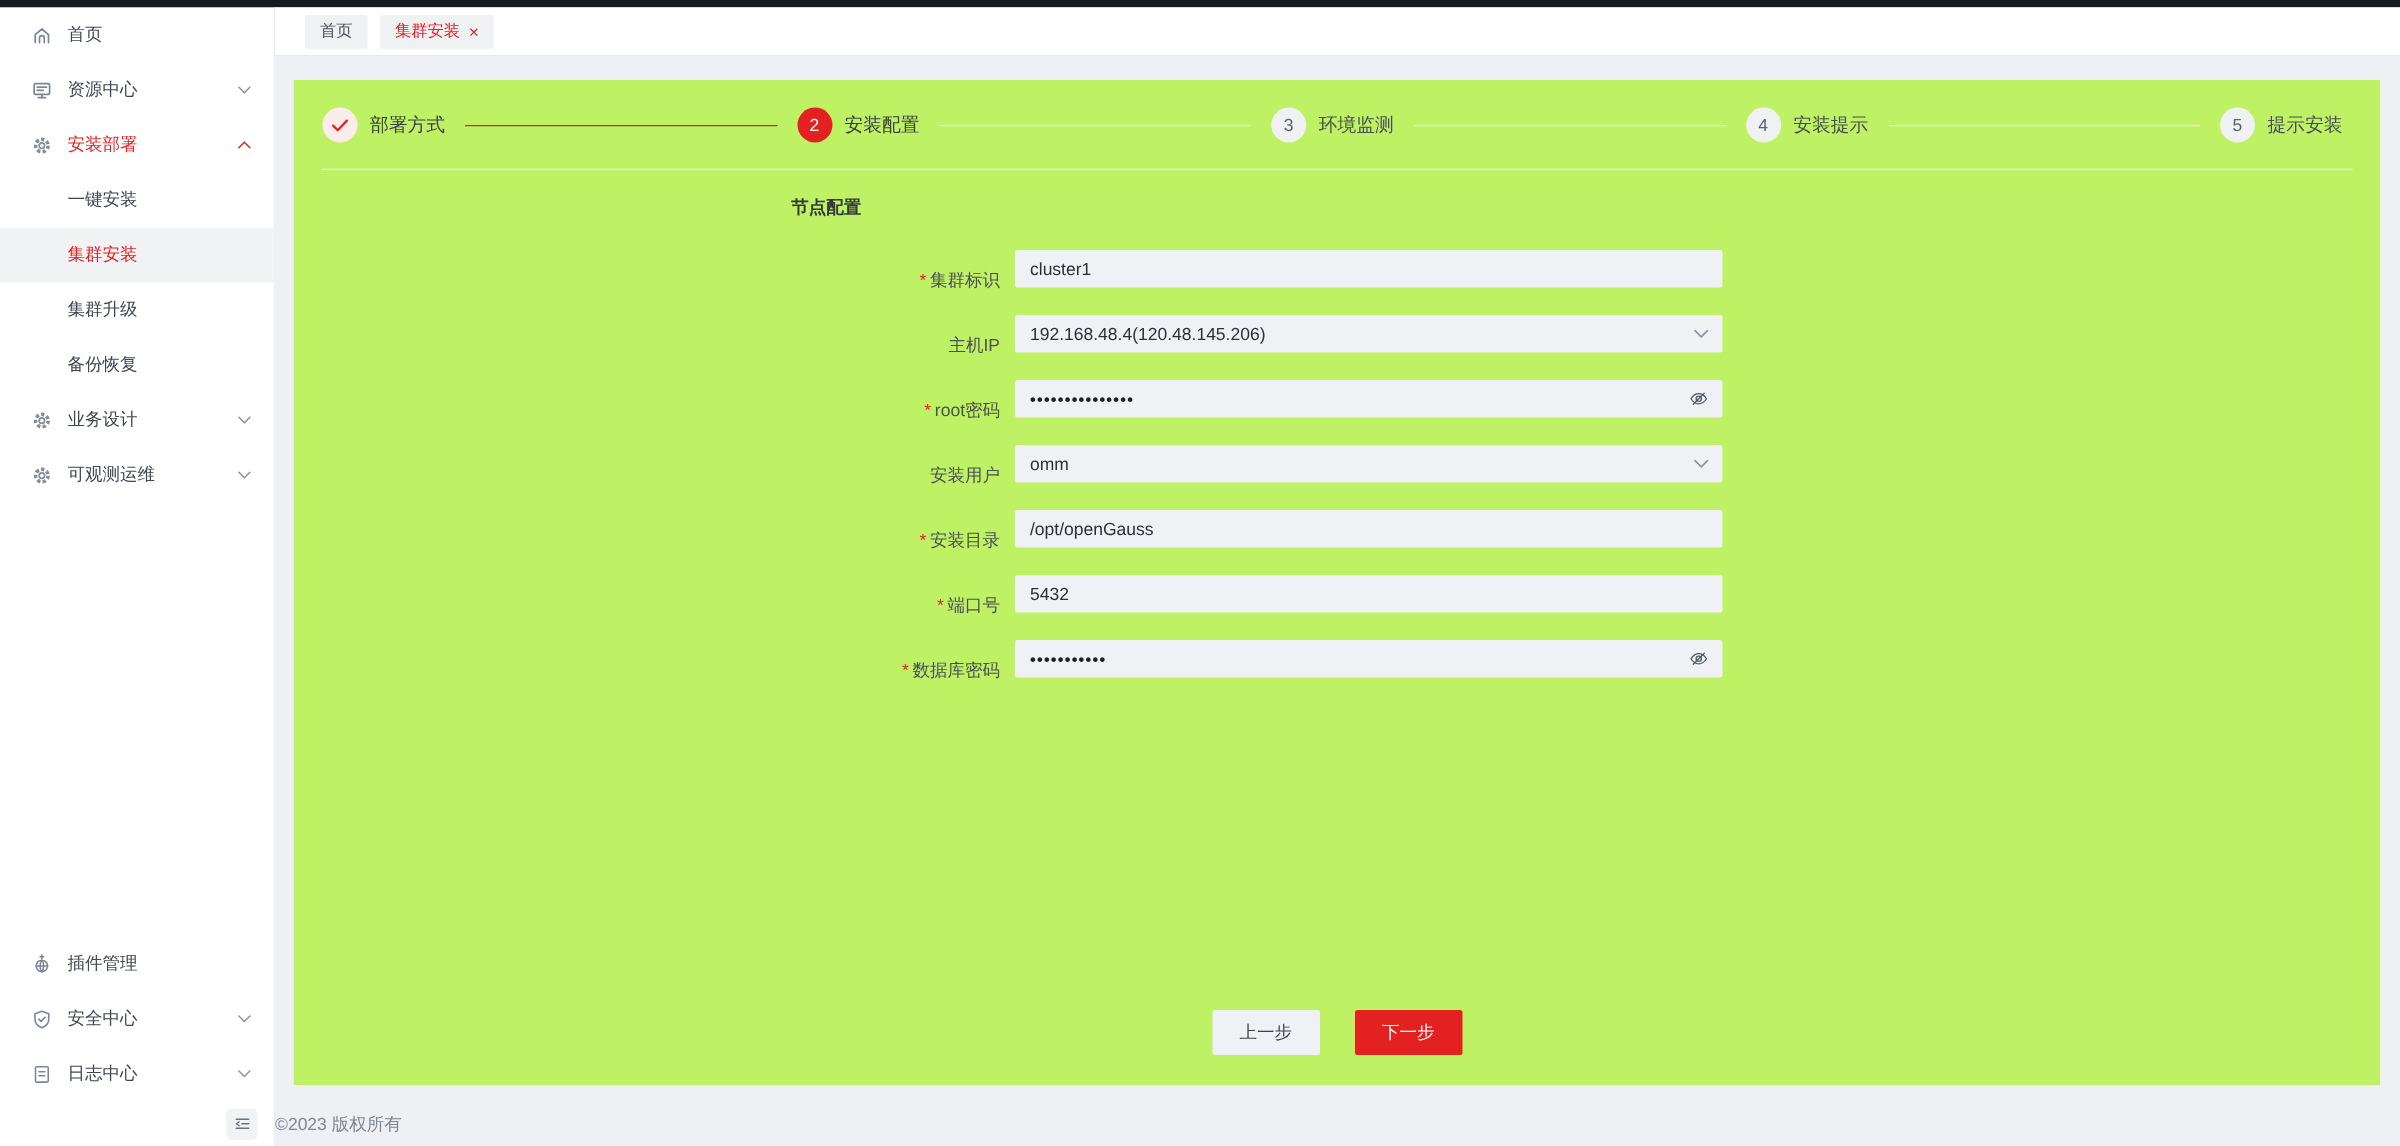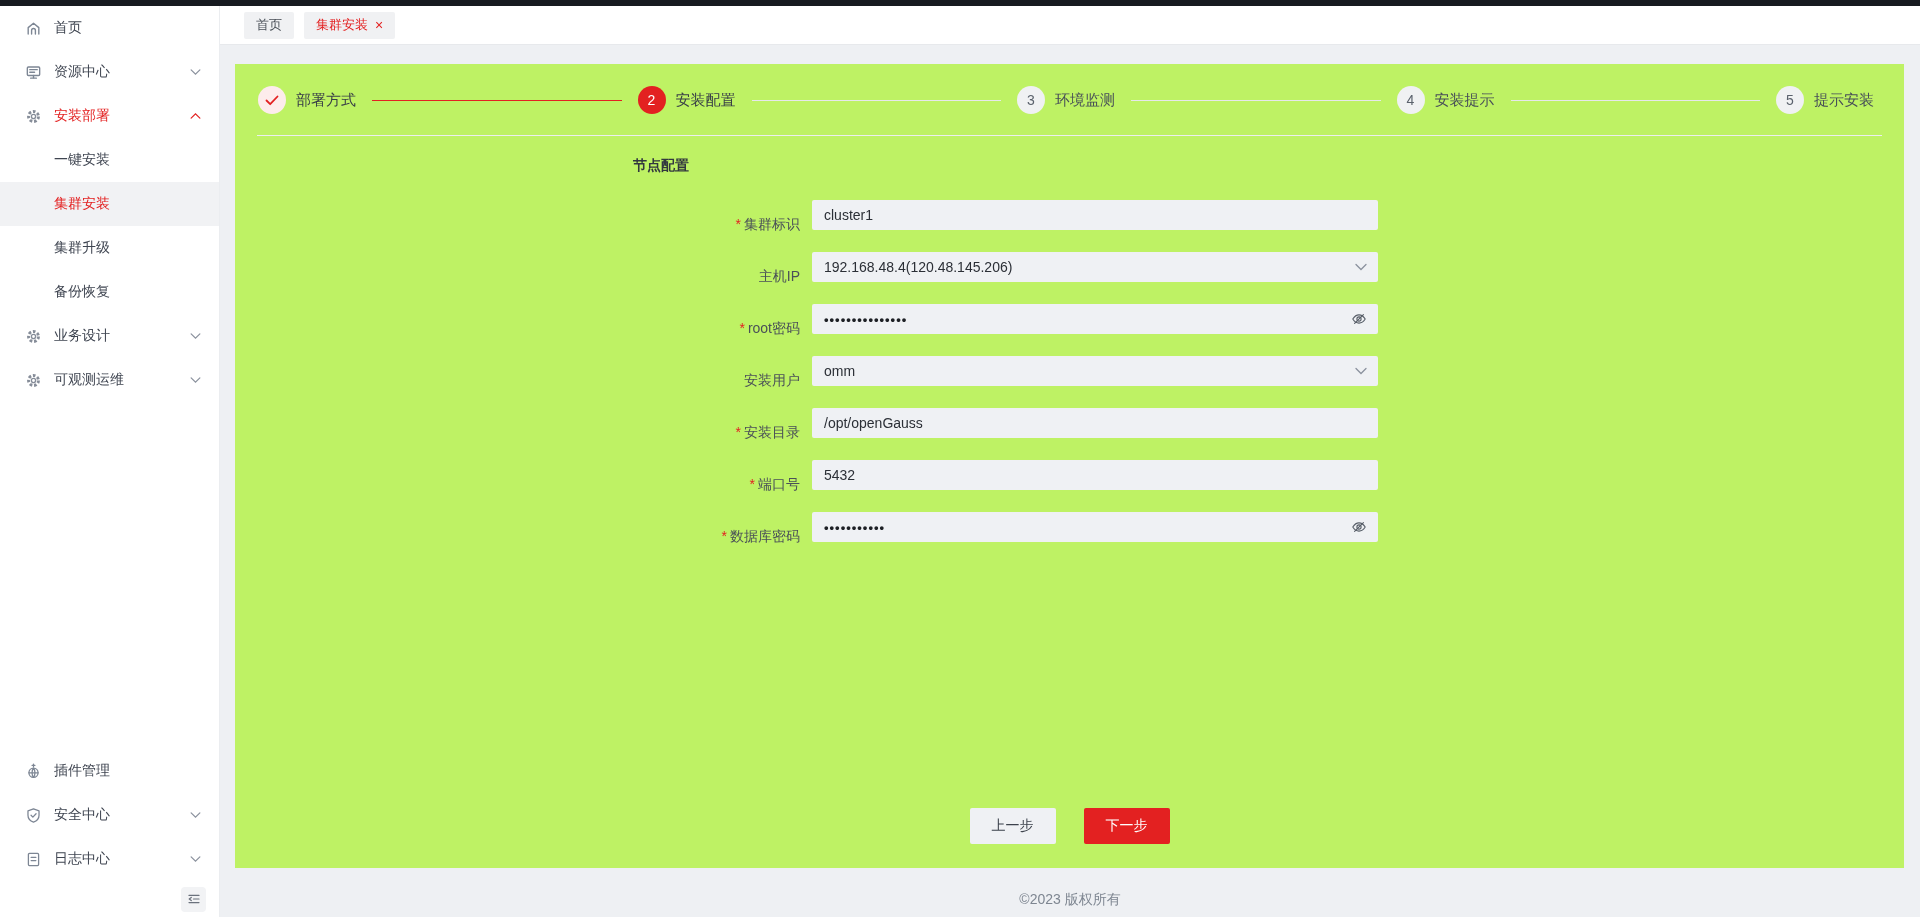--- a/index.html
+++ b/index.html
@@ -59,21 +59,21 @@
     display:flex; align-items:center; padding:0 12px; font-size:14px; color:#2b2f36; position:relative; }
   .form-input.pw .input-value { font-weight:bold; letter-spacing:1px; font-size:13px; color:#1d2025; }
   .input-icon { position:absolute; right:11px; top:50%; transform:translateY(-50%); display:flex; cursor:pointer; }
 
   .actions { position:absolute; top:744px; left:0; width:100%; display:flex; justify-content:center; gap:28px; }
   .btn { height:36px; min-width:84px; padding:0 22px; font-size:14px; border:none;
     border-radius:2px; cursor:pointer; font-family:inherit; }
   .btn-prev { background:#eff1f4; color:#3c424c; }
   .btn-next { background:#e32121; color:#fff; }
 
-  .footer { position:absolute; left:0; bottom:8px; width:100%; text-align:center;
+  .footer { position:absolute; left:0; bottom:8px; width:100%; text-align:left;
     font-size:14px; color:#7e8691; }
 
   svg { display:block; }
 </style>
 </head>
 <body>
 
 <div class="topstrip"></div>
 
 <nav class="sidebar">

